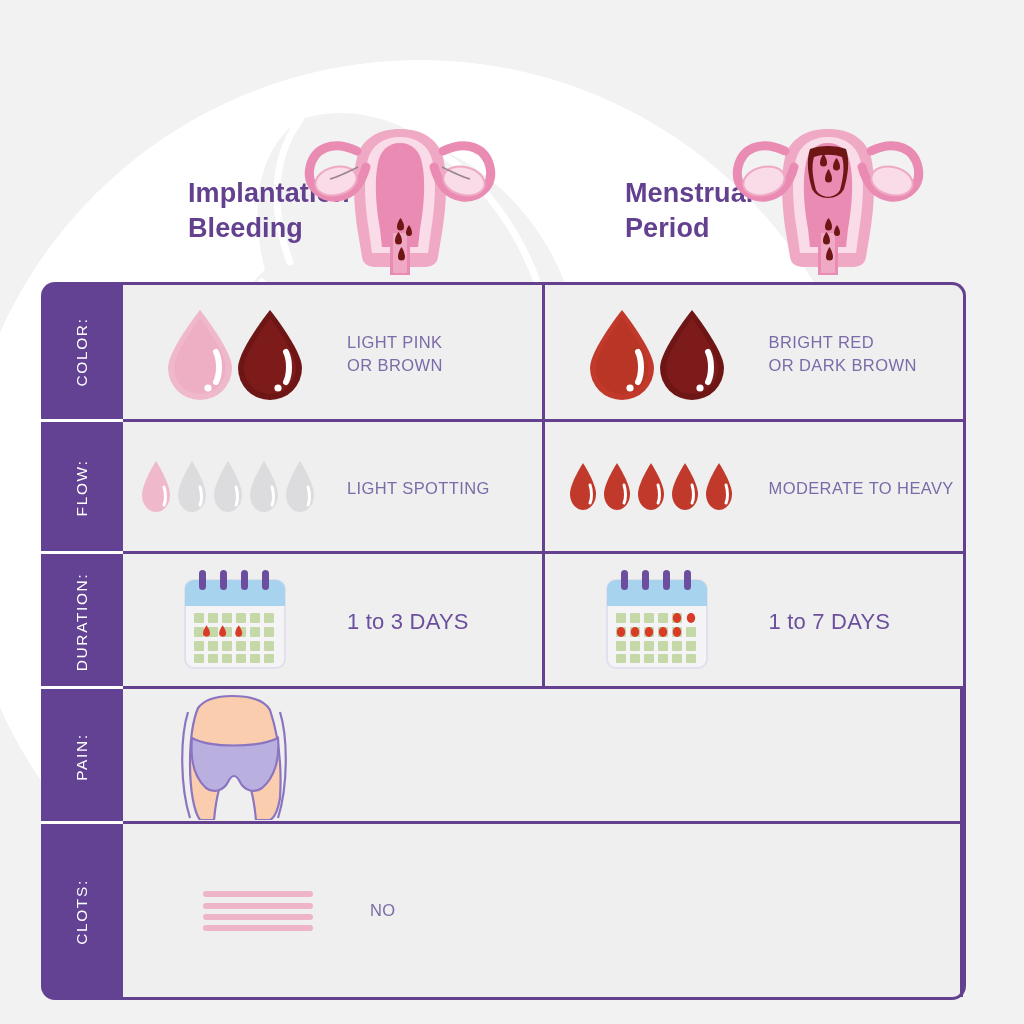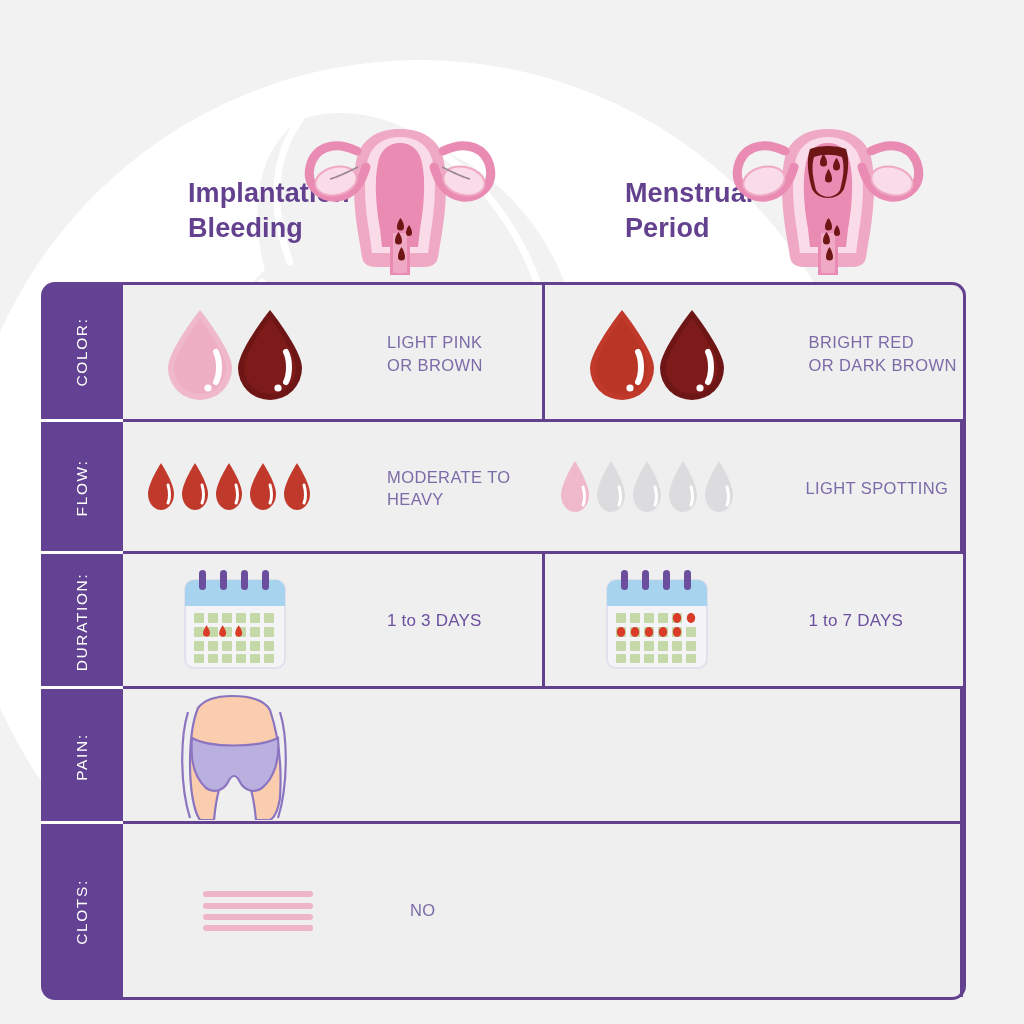--- a/index.html
+++ b/index.html
@@ -49,23 +49,22 @@
     flex:1;display:flex;align-items:center;
     box-sizing:border-box;position:relative;
   }
   .cell.left{border-right:3px solid #63418f;}
   .icon-wrap{
     width:224px;flex:0 0 224px;display:flex;align-items:center;justify-content:center;
   }
   .cell-text{
     color:#7b6ba8;font-size:16.5px;line-height:1.35;letter-spacing:0.4px;
     white-space:pre-line;
-    margin-left:40px;
-  }
-  .cell-text.big{font-size:17px;color:#6b4f9e;letter-spacing:0.2px;}
+  }
+  .cell-text.big{font-size:22px;color:#6b4f9e;letter-spacing:0.2px;}
 
   
   #row-0 .rowlabel{border-top-left-radius:14px;}
   #row-0 .cells{border-top:3px solid #63418f;border-top-right-radius:14px;}
   #row-4 .rowlabel{border-bottom-left-radius:14px;}
   #row-4 .cells{border-bottom:3px solid #63418f;border-bottom-right-radius:14px;padding-left:23px;}
   .rowsep{
     position:absolute;left:82px;width:843px;height:3px;background:#63418f;z-index:4;
   }
   .labelsep{
@@ -211,20 +210,49 @@
     </div>
   </div>
   <div class="rowsep" style="top:137px;"></div>
   <div class="labelsep" style="top:137px;left:0px;"></div>
 
   <div class="row" id="row-1" style="top:140px;height:132px;">
     <div class="rowlabel">
       <span>FLOW:</span>
     </div>
     <div class="cells">
+      <div class="cell left">
+        <div class="icon-wrap">
+          <svg width="190" height="62" viewBox="0 0 190 62">
+            <g>
+              <g transform="translate(0,0)">
+                <path d="M16 4 C 16 4 30 26 30 38 a14 17 0 0 1 -28 0 C 2 26 16 4 16 4 Z" fill="#f0b8cb"></path>
+                <path d="M24 30 C 26 36 26 44 24 48" stroke="#ffffff" stroke-width="3" fill="none" stroke-linecap="round"></path>
+              </g>
+              <g transform="translate(36,0)">
+                <path d="M16 4 C 16 4 30 26 30 38 a14 17 0 0 1 -28 0 C 2 26 16 4 16 4 Z" fill="#dcdcdf"></path>
+                <path d="M24 30 C 26 36 26 44 24 48" stroke="#ffffff" stroke-width="3" fill="none" stroke-linecap="round"></path>
+              </g>
+              <g transform="translate(72,0)">
+                <path d="M16 4 C 16 4 30 26 30 38 a14 17 0 0 1 -28 0 C 2 26 16 4 16 4 Z" fill="#dcdcdf"></path>
+                <path d="M24 30 C 26 36 26 44 24 48" stroke="#ffffff" stroke-width="3" fill="none" stroke-linecap="round"></path>
+              </g>
+              <g transform="translate(108,0)">
+                <path d="M16 4 C 16 4 30 26 30 38 a14 17 0 0 1 -28 0 C 2 26 16 4 16 4 Z" fill="#dcdcdf"></path>
+                <path d="M24 30 C 26 36 26 44 24 48" stroke="#ffffff" stroke-width="3" fill="none" stroke-linecap="round"></path>
+              </g>
+              <g transform="translate(144,0)">
+                <path d="M16 4 C 16 4 30 26 30 38 a14 17 0 0 1 -28 0 C 2 26 16 4 16 4 Z" fill="#dcdcdf"></path>
+                <path d="M24 30 C 26 36 26 44 24 48" stroke="#ffffff" stroke-width="3" fill="none" stroke-linecap="round"></path>
+              </g>
+            </g>
+          </svg>
+        </div>
+        <div class="cell-text">LIGHT SPOTTING</div>
+      </div>
       <div class="cell">
         <div class="icon-wrap">
           <svg width="178" height="62" viewBox="0 0 178 62">
             <g fill="#c0392b">
               <g transform="translate(0,0)">
                 <path d="M15 6 C 15 6 28 26 28 37 a13 16 0 0 1 -26 0 C 2 26 15 6 15 6 Z"></path>
                 <path d="M22 28 C 24 34 24 42 22 46" stroke="#ffffff" stroke-width="3" fill="none" stroke-linecap="round"></path>
               </g>
               <g transform="translate(34,0)">
                 <path d="M15 6 C 15 6 28 26 28 37 a13 16 0 0 1 -26 0 C 2 26 15 6 15 6 Z"></path>
@@ -239,49 +267,20 @@
                 <path d="M22 28 C 24 34 24 42 22 46" stroke="#ffffff" stroke-width="3" fill="none" stroke-linecap="round"></path>
               </g>
               <g transform="translate(136,0)">
                 <path d="M15 6 C 15 6 28 26 28 37 a13 16 0 0 1 -26 0 C 2 26 15 6 15 6 Z"></path>
                 <path d="M22 28 C 24 34 24 42 22 46" stroke="#ffffff" stroke-width="3" fill="none" stroke-linecap="round"></path>
               </g>
             </g>
           </svg>
         </div>
         <div class="cell-text">MODERATE TO HEAVY</div>
-      </div>
-      <div class="cell left">
-        <div class="icon-wrap">
-          <svg width="190" height="62" viewBox="0 0 190 62">
-            <g>
-              <g transform="translate(0,0)">
-                <path d="M16 4 C 16 4 30 26 30 38 a14 17 0 0 1 -28 0 C 2 26 16 4 16 4 Z" fill="#f0b8cb"></path>
-                <path d="M24 30 C 26 36 26 44 24 48" stroke="#ffffff" stroke-width="3" fill="none" stroke-linecap="round"></path>
-              </g>
-              <g transform="translate(36,0)">
-                <path d="M16 4 C 16 4 30 26 30 38 a14 17 0 0 1 -28 0 C 2 26 16 4 16 4 Z" fill="#dcdcdf"></path>
-                <path d="M24 30 C 26 36 26 44 24 48" stroke="#ffffff" stroke-width="3" fill="none" stroke-linecap="round"></path>
-              </g>
-              <g transform="translate(72,0)">
-                <path d="M16 4 C 16 4 30 26 30 38 a14 17 0 0 1 -28 0 C 2 26 16 4 16 4 Z" fill="#dcdcdf"></path>
-                <path d="M24 30 C 26 36 26 44 24 48" stroke="#ffffff" stroke-width="3" fill="none" stroke-linecap="round"></path>
-              </g>
-              <g transform="translate(108,0)">
-                <path d="M16 4 C 16 4 30 26 30 38 a14 17 0 0 1 -28 0 C 2 26 16 4 16 4 Z" fill="#dcdcdf"></path>
-                <path d="M24 30 C 26 36 26 44 24 48" stroke="#ffffff" stroke-width="3" fill="none" stroke-linecap="round"></path>
-              </g>
-              <g transform="translate(144,0)">
-                <path d="M16 4 C 16 4 30 26 30 38 a14 17 0 0 1 -28 0 C 2 26 16 4 16 4 Z" fill="#dcdcdf"></path>
-                <path d="M24 30 C 26 36 26 44 24 48" stroke="#ffffff" stroke-width="3" fill="none" stroke-linecap="round"></path>
-              </g>
-            </g>
-          </svg>
-        </div>
-        <div class="cell-text">LIGHT SPOTTING</div>
       </div>
     </div>
   </div>
   <div class="rowsep" style="top:269px;"></div>
   <div class="labelsep" style="top:269px;left:0px;"></div>
 
   <div class="row" id="row-2" style="top:272px;height:135px;">
     <div class="rowlabel">
       <span>DURATION:</span>
     </div>

